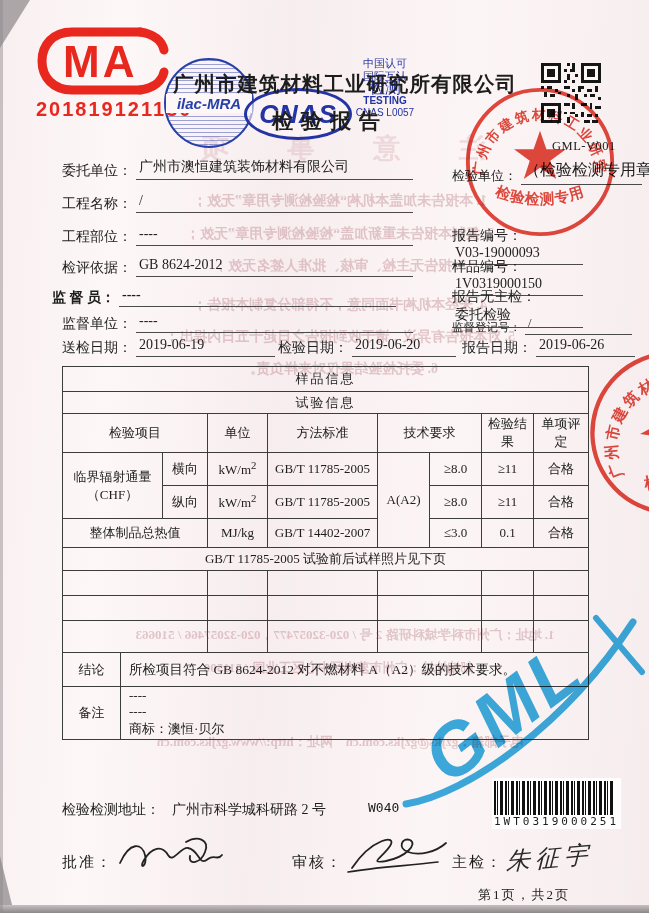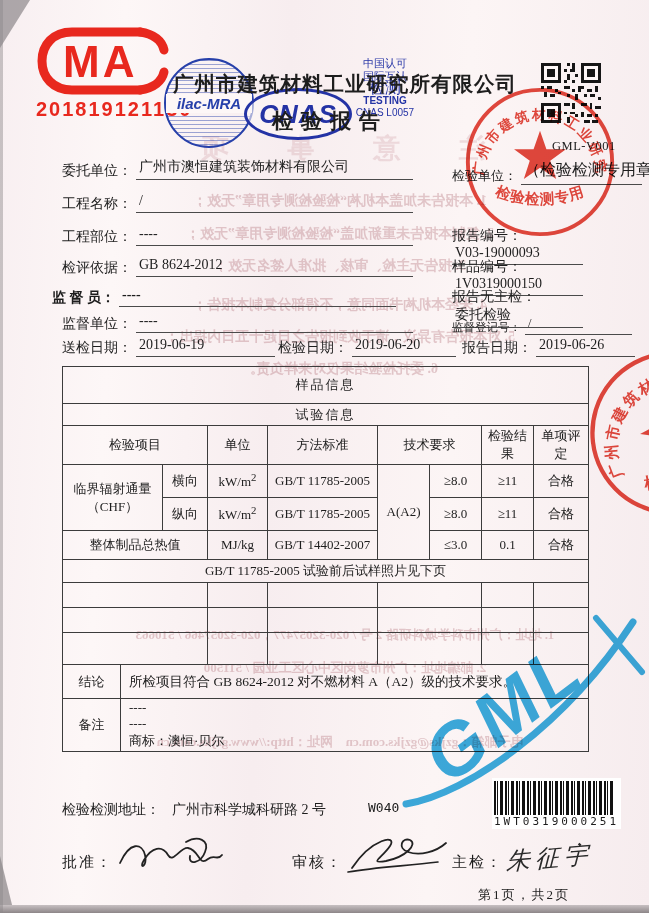--- a/index.html
+++ b/index.html
@@ -161,21 +161,21 @@
     <table class="tbl">
       <colgroup>
           <col style="width:58px">
           <col style="width:188px">
           <col style="width:59px">
           <col style="width:55px">
           <col style="width:60px">
           <col style="width:106px">
         </colgroup>
       <tbody>
-          <tr style="height:37px;">
+          <tr style="height:25px;">
             <td colspan="6" class="sect">样品信息</td>
           </tr>
     </tbody>
       </table>
 
     <table class="tbl">
       <colgroup>
           <col style="width:100px">
           <col style="width:45px">
           <col style="width:60px">

